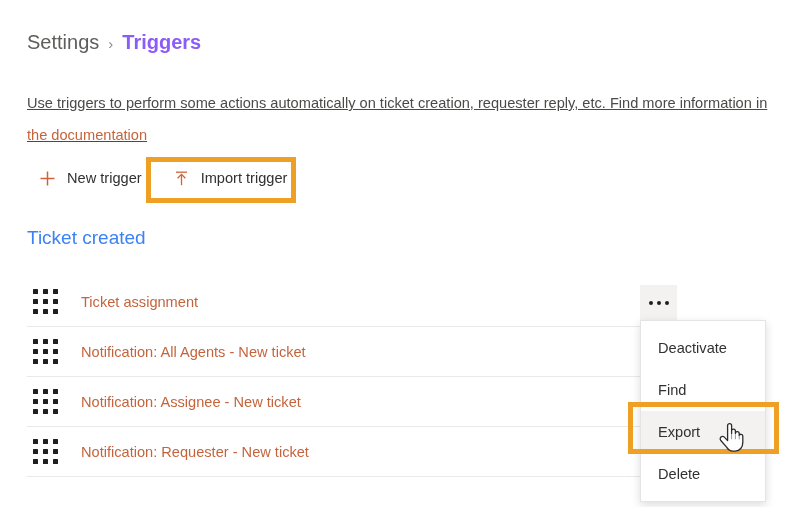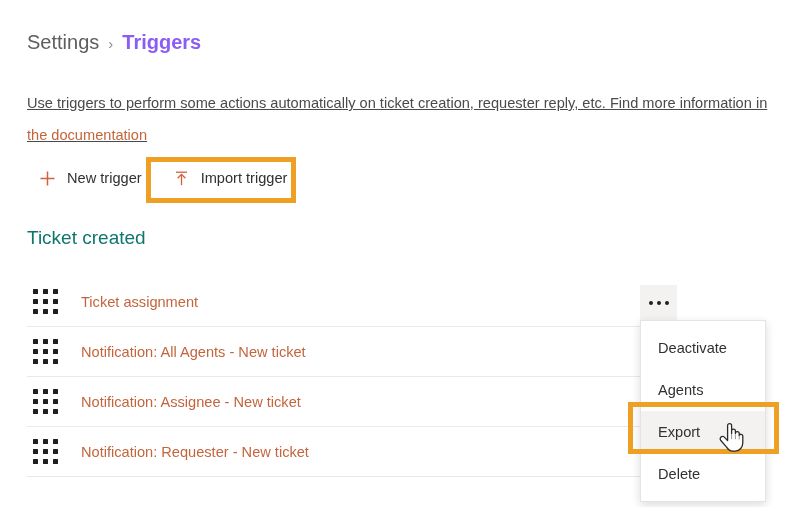--- a/index.html
+++ b/index.html
@@ -51,21 +51,21 @@
   .hl-box {
     position: absolute;
     border: 5px solid #eda024;
     pointer-events: none;
   }
   #hl-import { left: 146px; top: 157px; width: 150px; height: 46px; }
 
   
   .section-title {
     position: absolute; left: 27px; top: 227px;
-    font-size: 19px; color: #0f766e; font-weight: 400;
+    font-size: 19px; color: #3b82f6; font-weight: 400;
   }
 
   
   .list {
     position: absolute; left: 27px; top: 277px; width: 653px;
   }
   .row {
     position: relative; display: flex; align-items: center;
     height: 50px; border-bottom: 1px solid #ebe9e7;
     cursor: pointer;
@@ -233,21 +233,21 @@
     <i></i>
     <i></i>
     <i></i>
   </button>
 
   <div class="ctx-menu">
     <div class="ctx-item">
       <span>Deactivate</span>
     </div>
     <div class="ctx-item">
-      <span>Agents</span>
+      <span>Find</span>
     </div>
     <div class="ctx-item active">
       <span>Export</span>
     </div>
     <div class="ctx-item">
       <span>Delete</span>
     </div>
   </div>
 
   <div class="hl-box" id="hl-export"></div>

